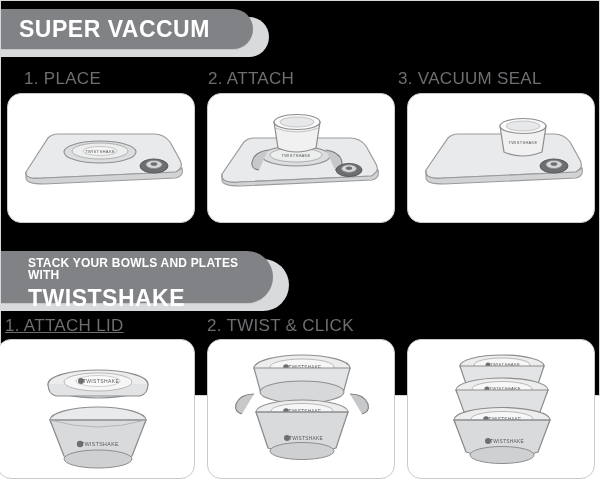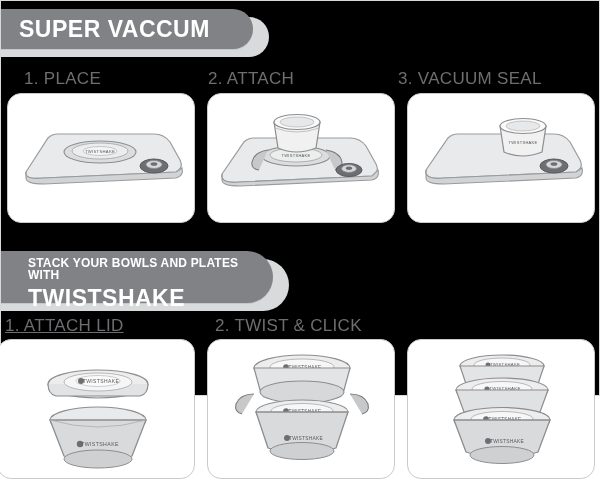--- a/index.html
+++ b/index.html
@@ -174,21 +174,21 @@
 
   <div class="banner-shadow" style="left:0px; top:258px; width:288px; height:52px;"></div>
   <div class="banner" style="left:0px; top:250px; width:272px; height:52px; z-index:2; align-items:flex-start; padding-top:6px;padding-left:27px;">
     <div class="banner-col">
       <div class="subtitle">STACK YOUR BOWLS AND PLATES WITH</div>
       <div class="title">TWISTSHAKE</div>
     </div>
   </div>
 
   <div class="step-label" style="left:4px; top:315px;text-decoration:underline;">1. ATTACH LID</div>
-  <div class="step-label" style="left:206px; top:315px;margin-left:8px;">2. TWIST &amp; CLICK</div>
+  <div class="step-label" style="left:206px; top:315px;">2. TWIST &amp; CLICK</div>
 
   <div class="panel" style="left:-4px; top:338px; width:198px; height:140px;">
     <div class="panel-inner">
       <svg width="198" height="140" viewBox="0 0 198 140" xmlns="http://www.w3.org/2000/svg" aria-hidden="true">
 
         <g>
           <ellipse cx="100" cy="44" rx="50" ry="14" fill="#ededee" stroke="#8c8d8f" stroke-width="1.2"></ellipse>
           <path d="M50 44 Q50 54 58 56 L142 56 Q150 54 150 44" fill="#e2e3e4" stroke="#8c8d8f" stroke-width="1.1"></path>
           <ellipse cx="100" cy="42" rx="34" ry="9" fill="#f6f6f7" stroke="#a9aaac" stroke-width="0.8"></ellipse>
           <ellipse cx="100" cy="41" rx="22" ry="5.5" fill="#fbfbfb" stroke="#b9babc" stroke-width="0.7"></ellipse>

